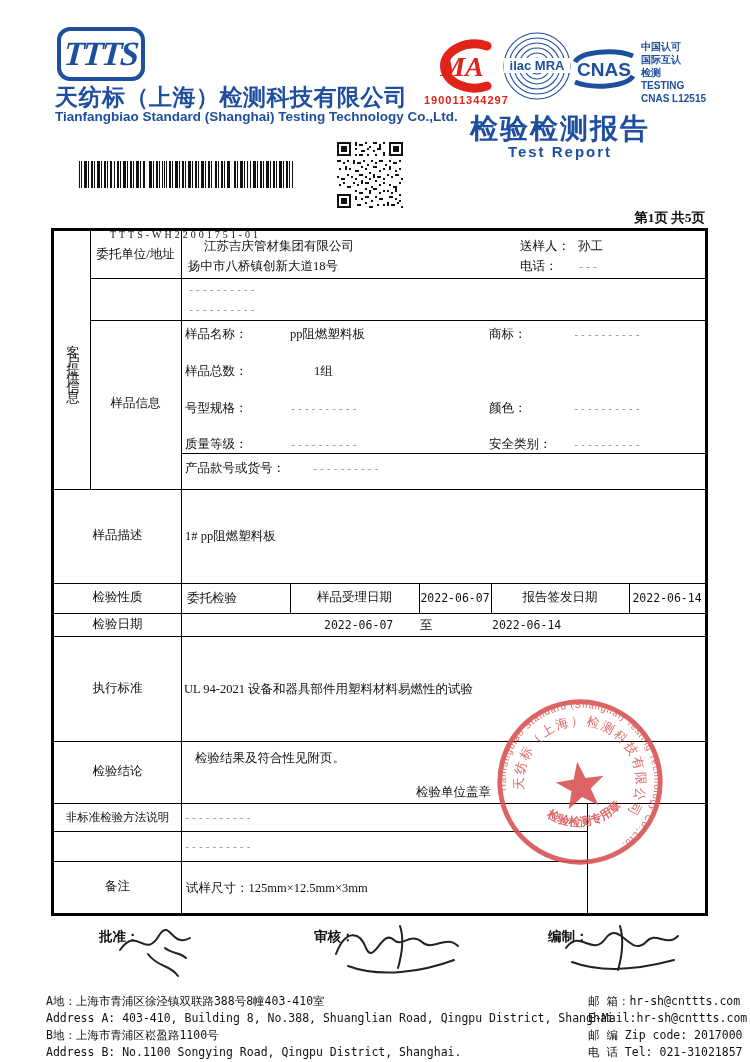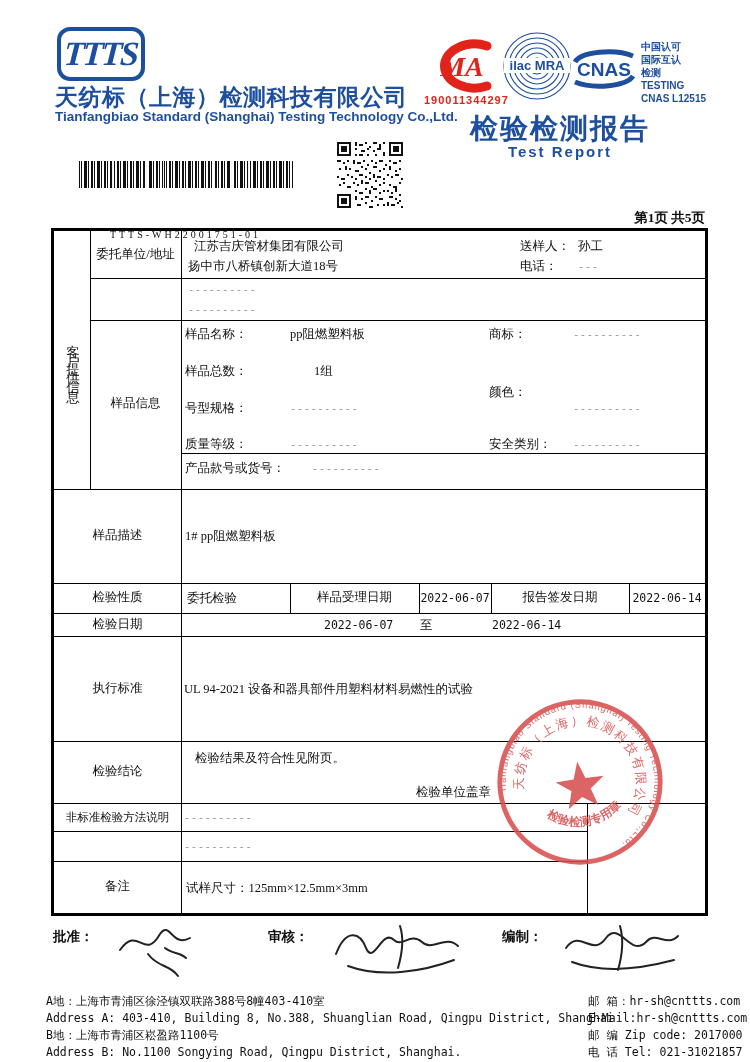--- a/index.html
+++ b/index.html
@@ -35,21 +35,21 @@
   .tbl{left:51px;top:228px;width:657px;height:688px;border:3px solid #000;box-sizing:border-box;}
   .lh{position:absolute;height:1.4px;background:#000;}
   .lv{position:absolute;width:1.4px;background:#000;}
   .cell-label{position:absolute;display:flex;align-items:center;justify-content:center;
               text-align:center;font-size:12.5px;line-height:1.25;}
   .txt{position:absolute;font-size:12.5px;white-space:nowrap;}
   .dash{color:#8f8f8f;font-family:"DejaVu Sans Mono",monospace;font-size:10.5px;letter-spacing:0.5px;}
   .vert{writing-mode:vertical-rl;text-orientation:upright;letter-spacing:9px;font-size:13.5px;}
   .mono{font-family:"DejaVu Sans Mono",monospace;font-size:11.5px;}
   
-  .sign-label{position:absolute;font-weight:bold;font-size:13.5px;}
+  .sign-label{position:absolute;font-weight:bold;font-size:13.5px;margin-left:46px;}
   .footer{font-size:11.5px;line-height:17px;white-space:nowrap;font-family:"DejaVu Sans Mono",monospace;}
   .stamp{left:492px;top:694px;width:176px;height:176px;opacity:0.88;transform:rotate(-8deg);}
 </style>
 </head>
 <body>
 
 <div class="page">
 
   <div class="abs logo-box">
     <span class="logo-txt">TTTS</span>
@@ -139,21 +139,21 @@
     <div class="lh" style="top:630px;left:0;width:533px;"></div>
     <div class="lv" style="left:236px;top:352px;height:30px;"></div>
     <div class="lv" style="left:365px;top:352px;height:30px;"></div>
     <div class="lv" style="left:437px;top:352px;height:30px;"></div>
     <div class="lv" style="left:575px;top:352px;height:30px;"></div>
     <div class="lv" style="left:533px;top:572px;height:110px;"></div>
 
     <div class="cell-label vert" style="left:2px;top:30px;width:32px;height:200px;">客户提供信息</div>
 
     <div class="cell-label" style="left:36px;top:0;width:91px;height:47px;">委托单位/地址</div>
-    <div class="txt" style="left:140px;top:7px;">江苏吉庆管材集团有限公司</div>
+    <div class="txt" style="left:150px;top:7px;">江苏吉庆管材集团有限公司</div>
     <div class="txt" style="left:134px;top:27px;">扬中市八桥镇创新大道18号</div>
     <div class="txt" style="left:466px;top:7px;">送样人：</div>
     <div class="txt" style="left:524px;top:7px;">孙工</div>
     <div class="txt" style="left:466px;top:27px;">电话：</div>
     <div class="txt dash" style="left:524px;top:29px;">---</div>
 
     <div class="txt dash" style="left:134px;top:52px;">----------</div>
     <div class="txt dash" style="left:134px;top:72px;">----------</div>
 
     <div class="cell-label" style="left:36px;top:89px;width:91px;height:169px;font-family:Liberation Mono, monospace;">样品信息</div>
@@ -161,21 +161,21 @@
     <div class="txt" style="left:131px;top:95px;">样品名称：</div>
     <div class="txt" style="left:236px;top:95px;">pp阻燃塑料板</div>
     <div class="txt" style="left:435px;top:95px;">商标：</div>
     <div class="txt dash" style="left:519px;top:97px;">----------</div>
 
     <div class="txt" style="left:131px;top:132px;">样品总数：</div>
     <div class="txt" style="left:236px;top:132px;margin-left:24px;">1组</div>
 
     <div class="txt" style="left:131px;top:169px;">号型规格：</div>
     <div class="txt dash" style="left:236px;top:171px;">----------</div>
-    <div class="txt" style="left:435px;top:153px;">颜色：</div>
+    <div class="txt" style="left:435px;top:169px;">颜色：</div>
     <div class="txt dash" style="left:519px;top:171px;">----------</div>
 
     <div class="txt" style="left:131px;top:205px;">质量等级：</div>
     <div class="txt dash" style="left:236px;top:207px;">----------</div>
     <div class="txt" style="left:435px;top:205px;">安全类别：</div>
     <div class="txt dash" style="left:519px;top:207px;">----------</div>
 
     <div class="txt" style="left:131px;top:229px;">产品款号或货号：</div>
     <div class="txt dash" style="left:258px;top:231px;">----------</div>
 

